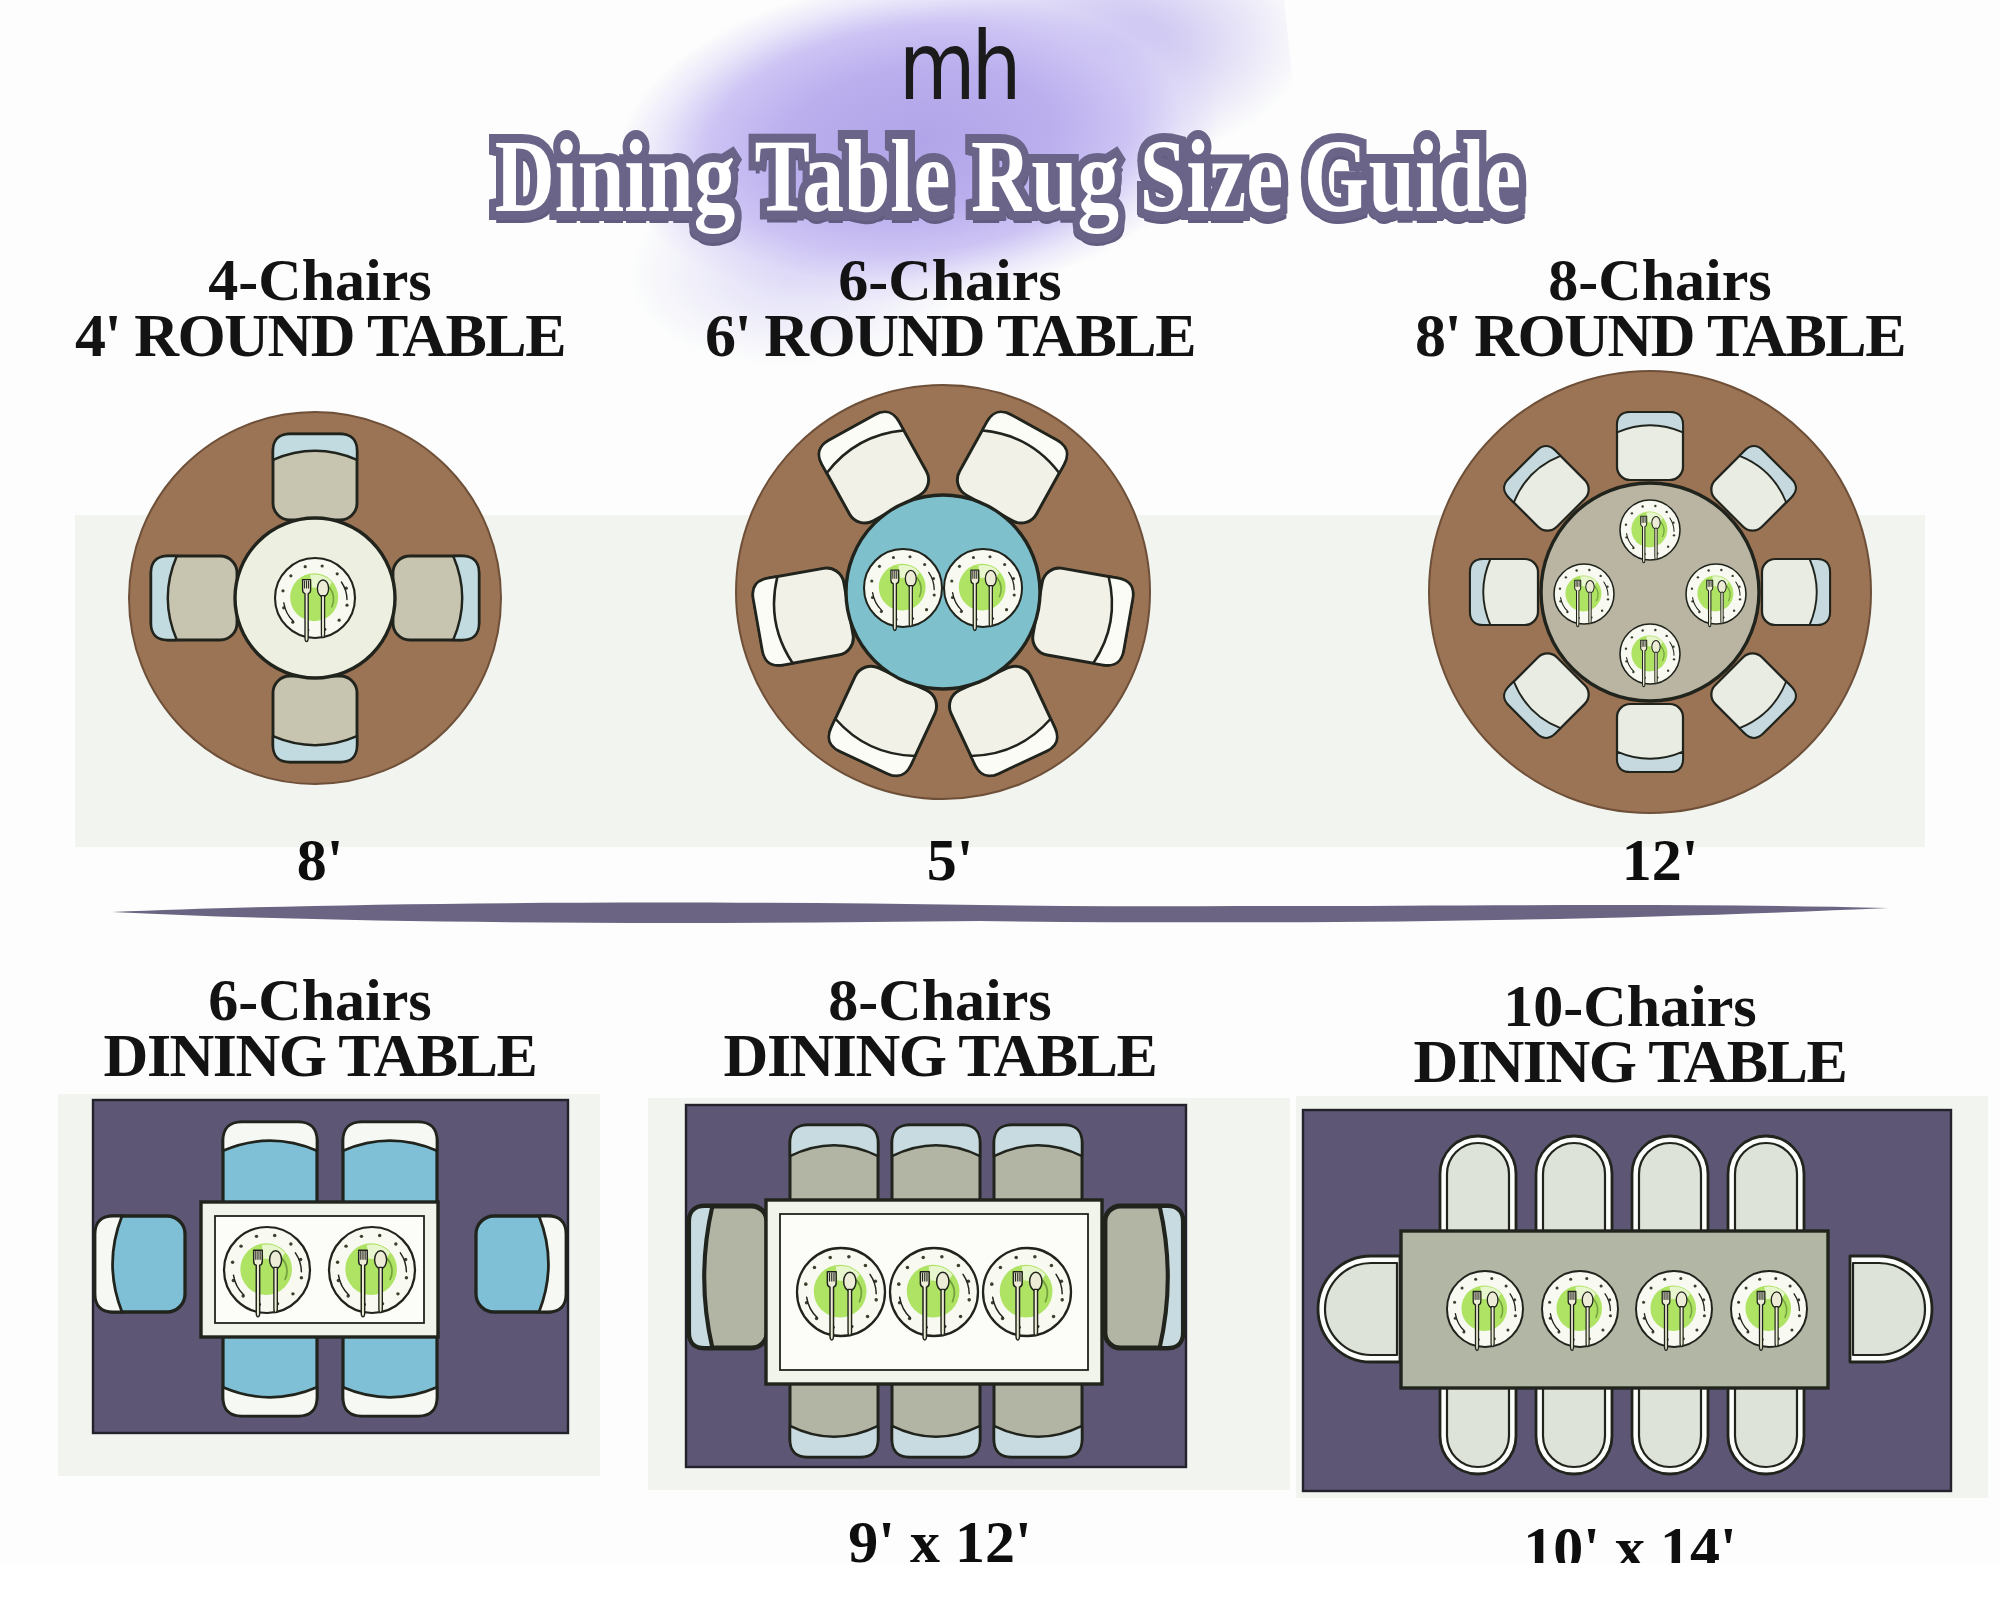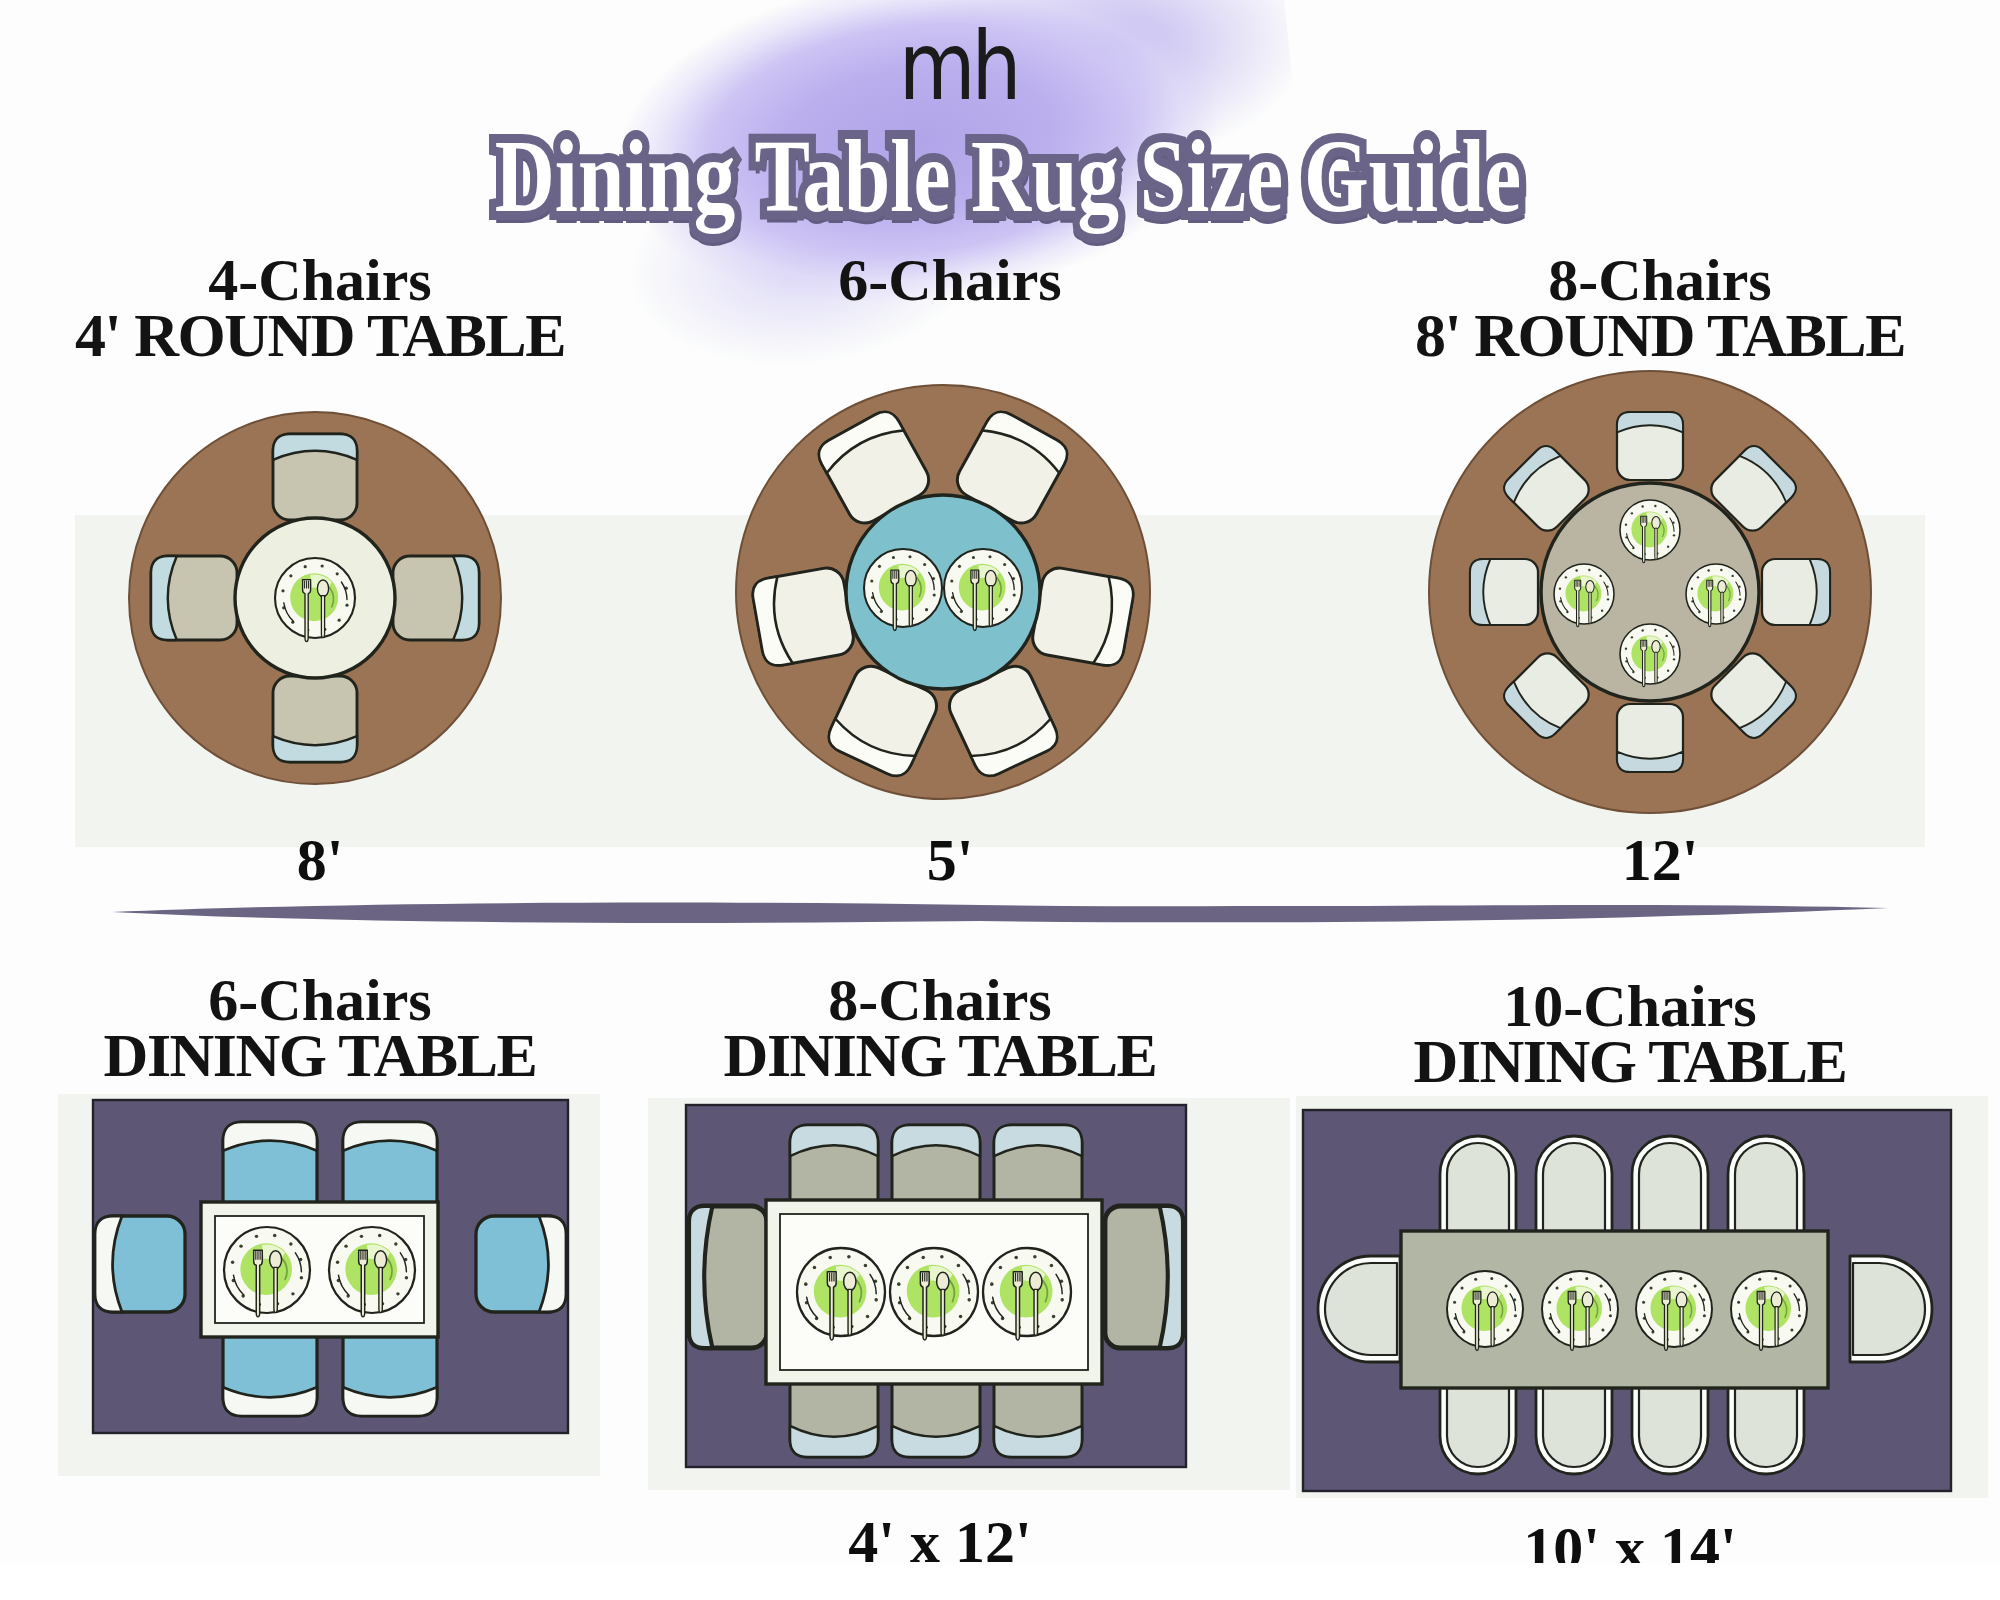--- a/index.html
+++ b/index.html
@@ -118,20 +118,21 @@
           <path d="M-10.4 -17.6 v8 M-8.4 -17.6 v8 M-6.4 -17.6 v8" stroke="#20241C" stroke-width="1.04" fill="none"></path>
           <ellipse cx="8" cy="-9.600000000000001" rx="5.6000000000000005" ry="8.4" fill="#EDECD6" stroke="#20241C" stroke-width="1.36"></ellipse>
           <path d="M6.4 -2.4000000000000004 h3.2 v38.400000000000006 q0 3.6 -1.6 3.6 q-1.6 0 -1.6 -3.6 Z" fill="#EDECD6" stroke="#20241C" stroke-width="1.2800000000000002" stroke-linejoin="round"></path>
         </g>
       </svg>
     <div class="size-label">8'</div>
   </div>
 
   <div class="cell row1" id="cell-1">
     <div class="h-chairs">6-Chairs</div>
+    <div class="h-table">6' ROUND TABLE</div>
     <svg class="diagram" id="svg-1" viewBox="0 0 422 422">
         <circle cx="211" cy="211" r="207" fill="#9B7355" stroke="#6E4F38" stroke-width="2"></circle>
         <g transform="translate(279.84296607497987 86.8040015862058) rotate(29)">
           <rect x="-44" y="-46" width="88" height="92" rx="17.6" fill="#F2F1E8" stroke="#20241C" stroke-width="2.992"></rect>
           <path d="M -44 -18.400000000000002 L -44 -28.4 Q -44 -46 -26.4 -46 L 26.4 -46 Q 44 -46 44 -28.4 L 44 -18.400000000000002 Q 0 -37.72 -44 -18.400000000000002 Z" fill="#FCFCF7" stroke="#20241C" stroke-width="2.5432" stroke-linejoin="round"></path>
         </g>
         <g transform="translate(350.8427009277335 235.6580412287041) rotate(100)">
           <rect x="-44" y="-46" width="88" height="92" rx="17.6" fill="#F2F1E8" stroke="#20241C" stroke-width="2.992"></rect>
           <path d="M -44 -18.400000000000002 L -44 -28.4 Q -44 -46 -26.4 -46 L 26.4 -46 Q 44 -46 44 -28.4 L 44 -18.400000000000002 Q 0 -37.72 -44 -18.400000000000002 Z" fill="#FCFCF7" stroke="#20241C" stroke-width="2.5432" stroke-linejoin="round"></path>
         </g>
@@ -533,21 +534,21 @@
           <path d="M29.04 -17.6A35.2 35.2 0 0 1 35.2 1.76" stroke="#20241C" stroke-width="1.496" fill="none" stroke-linecap="round"></path>
           <circle cx="-0.88" cy="-0.88" r="26.4" fill="#AEE364"></circle>
           <path d="M-5.28 -25.52 A26.4 26.4 0 0 1 18.48 -17.6 L 10.56 -5.28 A15.84 15.84 0 0 0 -3.52 -11.44 Z" fill="#EDF7D6" opacity="0.92"></path>
           <path d="M15.84 -11.44A19.36 19.36 0 0 1 18.48 9.68" stroke="#74A13E" stroke-width="1.76" fill="none" stroke-linecap="round"></path>
           <path d="M-13.64 -20.24 h8.8 v11.44 q0 3.08 -2.64 3.96 l0 48.4 q0 4.4 -1.76 4.4 q-1.76 0 -1.76 -4.4 l0 -48.4 q-2.64 -0.88 -2.64 -3.96 Z" fill="#EDECD6" stroke="#20241C" stroke-width="1.496" stroke-linejoin="round"></path>
           <path d="M-11.44 -19.36 v8.8 M-9.24 -19.36 v8.8 M-7.04 -19.36 v8.8" stroke="#20241C" stroke-width="1.1440000000000001" fill="none"></path>
           <ellipse cx="8.8" cy="-10.56" rx="6.16" ry="9.24" fill="#EDECD6" stroke="#20241C" stroke-width="1.496"></ellipse>
           <path d="M7.04 -2.64 h3.52 v42.24 q0 3.96 -1.76 3.96 q-1.76 0 -1.76 -3.96 Z" fill="#EDECD6" stroke="#20241C" stroke-width="1.4080000000000001" stroke-linejoin="round"></path>
         </g>
       </svg>
-    <div class="size-label">4' x 12'</div>
+    <div class="size-label">9' x 12'</div>
   </div>
 
   <div class="cell row2" id="cell-5">
     <div class="h-chairs">10-Chairs</div>
     <div class="h-table">DINING TABLE</div>
     <svg class="diagram" id="svg-5" viewBox="0 0 654 387">
         <rect x="3" y="3" width="648" height="381" fill="#5D5674" stroke="#23222B" stroke-width="2.4"></rect>
         <g transform="translate(178 83) rotate(0)">
           <path d="M -38 54 L -38 -16 A 38 38 0 0 1 38 -16 L 38 54 Z" fill="#FCFEFB" stroke="#20241C" stroke-width="2.8" stroke-linejoin="round"></path>
           <path d="M -31 51 L -31 -16 A 31 31 0 0 1 31 -16 L 31 51 Z" fill="#DDE3D9" stroke="#20241C" stroke-width="2.2" stroke-linejoin="round"></path>

